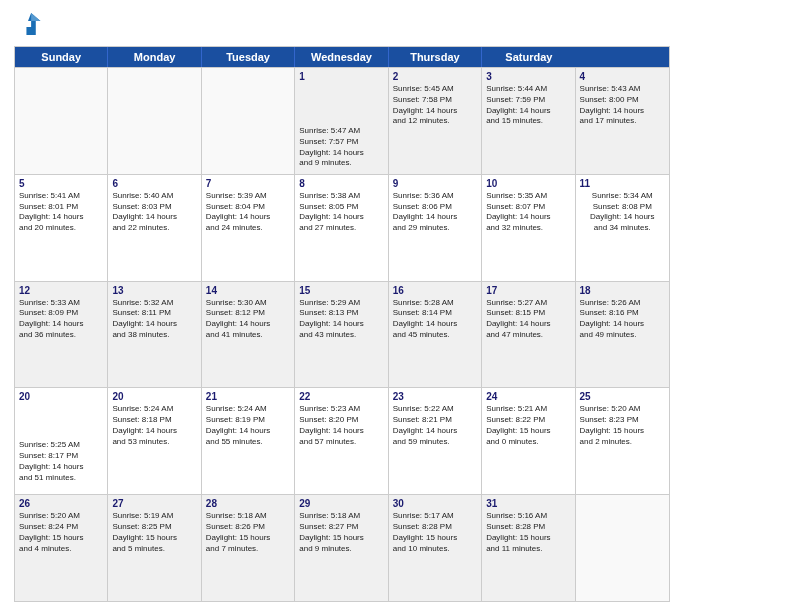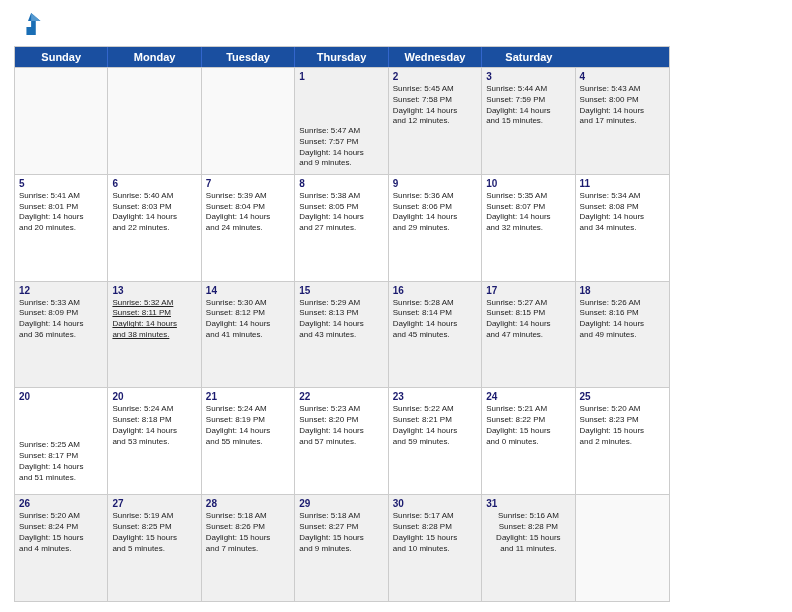--- a/index.html
+++ b/index.html
@@ -125,22 +125,22 @@
       <div class="main-title"></div>
       <div class="subtitle"></div>
     </div>
   </div>
 
   <div class="calendar">
     <div class="cal-header-row" id="cal-header">
         <div class="cal-header-cell">Sunday</div>
         <div class="cal-header-cell">Monday</div>
         <div class="cal-header-cell">Tuesday</div>
+        <div class="cal-header-cell">Wednesday</div>
         <div class="cal-header-cell">Thursday</div>
-        <div class="cal-header-cell">Wednesday</div>
         <div class="cal-header-cell">Saturday</div>
       </div>
     <div class="cal-body" id="cal-body">
         <div class="cal-row">
           <div class="cal-cell empty"></div>
           <div class="cal-cell empty"></div>
           <div class="cal-cell empty"></div>
           <div class="cal-cell shaded">
             <div class="day-num">1</div>
             <div class="cell-text" style="white-space: pre-line; margin-top: 44px;">Sunrise: 5:47 AM
@@ -208,37 +208,37 @@
           </div>
           <div class="cal-cell">
             <div class="day-num">10</div>
             <div class="cell-text" style="white-space: pre-line;">Sunrise: 5:35 AM
 Sunset: 8:07 PM
 Daylight: 14 hours
 and 32 minutes.</div>
           </div>
           <div class="cal-cell">
             <div class="day-num">11</div>
-            <div class="cell-text" style="white-space: pre-line;">Sunrise: 5:34 AM
+            <div class="cell-text" style="white-space: pre-line; text-align: center;">Sunrise: 5:34 AM
 Sunset: 8:08 PM
 Daylight: 14 hours
 and 34 minutes.</div>
           </div>
         </div>
         <div class="cal-row">
           <div class="cal-cell shaded">
             <div class="day-num">12</div>
             <div class="cell-text" style="white-space: pre-line;">Sunrise: 5:33 AM
 Sunset: 8:09 PM
 Daylight: 14 hours
 and 36 minutes.</div>
           </div>
           <div class="cal-cell shaded">
             <div class="day-num">13</div>
-            <div class="cell-text" style="white-space: pre-line; text-decoration: underline;">Sunrise: 5:32 AM
+            <div class="cell-text" style="white-space: pre-line;">Sunrise: 5:32 AM
 Sunset: 8:11 PM
 Daylight: 14 hours
 and 38 minutes.</div>
           </div>
           <div class="cal-cell shaded">
             <div class="day-num">14</div>
             <div class="cell-text" style="white-space: pre-line;">Sunrise: 5:30 AM
 Sunset: 8:12 PM
 Daylight: 14 hours
 and 41 minutes.</div>
@@ -354,21 +354,21 @@
           </div>
           <div class="cal-cell shaded">
             <div class="day-num">30</div>
             <div class="cell-text" style="white-space: pre-line;">Sunrise: 5:17 AM
 Sunset: 8:28 PM
 Daylight: 15 hours
 and 10 minutes.</div>
           </div>
           <div class="cal-cell shaded">
             <div class="day-num">31</div>
-            <div class="cell-text" style="white-space: pre-line; text-align: center;">Sunrise: 5:16 AM
+            <div class="cell-text" style="white-space: pre-line;">Sunrise: 5:16 AM
 Sunset: 8:28 PM
 Daylight: 15 hours
 and 11 minutes.</div>
           </div>
           <div class="cal-cell empty"></div>
         </div>
       </div>
   </div>
 </div>
 

